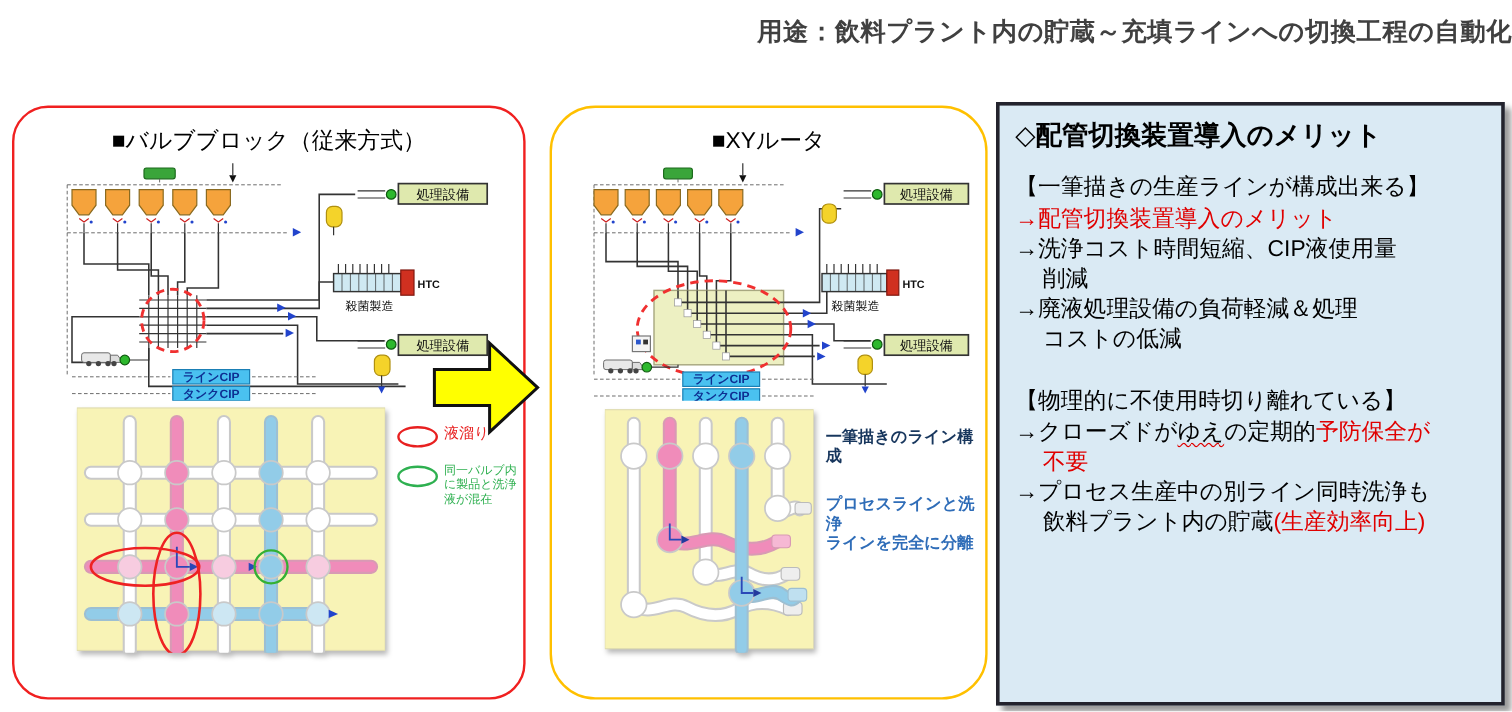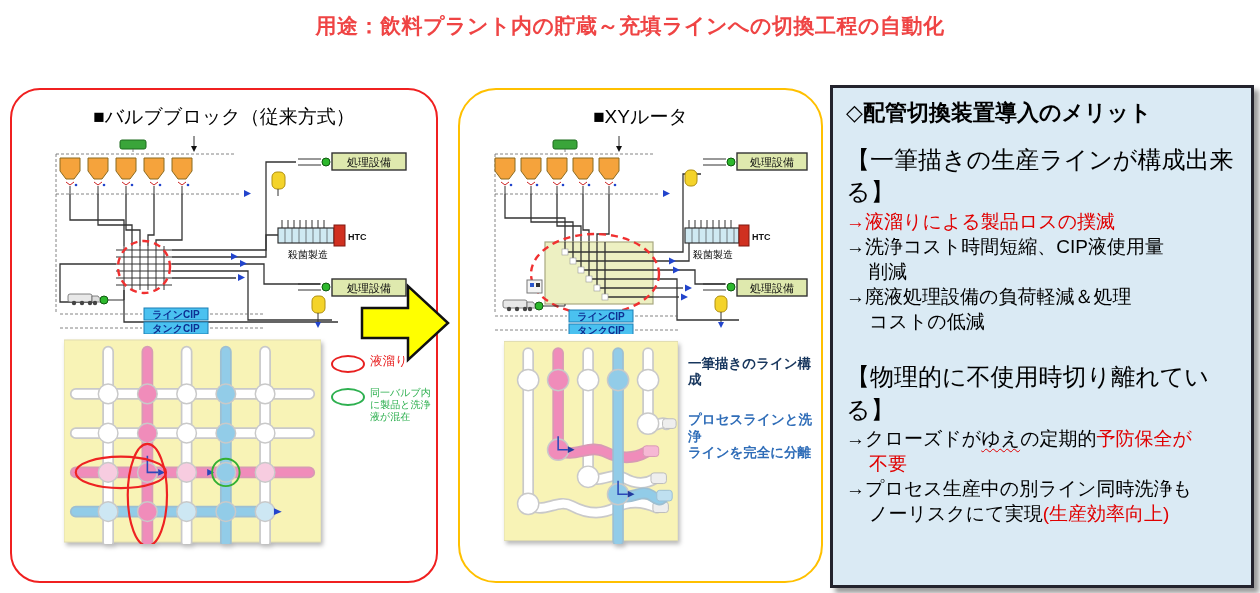--- a/index.html
+++ b/index.html
@@ -1,19 +1,19 @@
 <!DOCTYPE html>
 <html><head>
 <meta charset="utf-8">
 <style>
   html,body{margin:0;padding:0;background:#fff;}
   .stage{position:relative;width:1260px;height:593px;background:#fff;
          font-family:"Liberation Sans","DejaVu Sans",sans-serif;overflow:hidden;}
-  .page-title{position:absolute;top:12px;left:0;right:0;text-align:center;
-              font-size:21px;font-weight:bold;color:#ef4444;letter-spacing:.5px;}
+  .page-title{position:absolute;top:12px;left:0;right:0;text-align:right;
+              font-size:21px;font-weight:bold;color:#404040;letter-spacing:.5px;}
   .panel{position:absolute;box-sizing:border-box;background:#fff;}
   .panel-left{left:10px;top:88px;width:428px;height:495px;border:2.5px solid #f02020;border-radius:30px;}
   .panel-mid{left:458px;top:88px;width:365px;height:495px;border:2.5px solid #ffc000;border-radius:38px;}
   .panel-title{margin-top:14px;text-align:center;font-size:19px;color:#000;}
   .piping{display:block;margin:4px auto 0 auto;}
   .grid-row{display:flex;margin-top:4px;}
   .grid-row-left{padding-left:52px;}
   .grid-row-mid{padding-left:44px;}
   .gridsvg{filter:drop-shadow(2px 3px 2px rgba(0,0,0,.28));}
   .annots{margin-left:10px;padding-top:16px;}
@@ -27,21 +27,21 @@
   .annot-green .annot-text{width:66px;}
   .annot-navy{color:#17365d;font-weight:bold;font-size:13.5px;}
   .annot-blue{color:#2f6db8;font-weight:bold;font-size:13.5px;white-space:pre-line;}
   .annots-mid{padding-top:18px;}
   .annots-mid .annot + .annot{margin-top:24px;}
   .arrow-wrap{position:absolute;left:360px;top:282px;}
   .panel-right{left:830px;top:85px;width:424px;height:503px;background:#daeaf4;
                border:3px solid #23232d;box-shadow:5px 5px 5px rgba(0,0,0,.4);
                padding:10px 13px;}
   .merit-title{font-size:22px;font-weight:bold;color:#000;margin-bottom:16px;}
-  .merit-heading{font-size:24px;color:#000;line-height:1.35;}
+  .merit-heading{font-size:19px;color:#000;line-height:1.35;}
   .merit-heading.gap{margin-top:27px;}
   .merit-item{font-size:19px;color:#000;line-height:1.32;white-space:pre-wrap;
               padding-left:23px;text-indent:-23px;}
   .seg-red{color:#e00000;}
   .seg-normal{color:#000;}
   .seg-squiggle{color:#000;text-decoration:underline;text-decoration-style:wavy;
                 text-decoration-color:#e00000;text-decoration-thickness:1px;text-underline-offset:3px;}
   svg text{font-family:"Liberation Sans","DejaVu Sans",sans-serif;}
   .pl{stroke:#333;stroke-width:1.3;fill:none;}
   .pl-thin{stroke:#333;stroke-width:1;fill:none;}
@@ -331,26 +331,26 @@
 ラインを完全に分離</span>
         </div>
       </div>
     </div>
   </div>
 
   <div class="panel panel-right">
     <div class="merit-title">◇配管切換装置導入のメリット</div>
     <div id="merit-sections">
         <div class="merit-heading">【一筆描きの生産ラインが構成出来る】</div>
-        <div class="merit-item"><span class="seg-red">→液溜りによる製品ロスの撲滅</span></div>
+        <div class="merit-item"><span class="seg-red">→配管切換装置導入のメリット</span></div>
         <div class="merit-item"><span class="seg-normal">→洗浄コスト時間短縮、CIP液使用量
 削減</span></div>
         <div class="merit-item"><span class="seg-normal">→廃液処理設備の負荷軽減＆処理
 コストの低減</span></div>
         <div class="merit-heading gap">【物理的に不使用時切り離れている】</div>
         <div class="merit-item"><span class="seg-normal">→クローズドが</span><span class="seg-squiggle">ゆえ</span><span class="seg-normal">の定期的</span><span class="seg-red">予防保全が
 不要</span></div>
         <div class="merit-item"><span class="seg-normal">→プロセス生産中の別ライン同時洗浄も
-ノーリスクにて実現</span><span class="seg-red">(生産効率向上)</span></div>
+飲料プラント内の貯蔵</span><span class="seg-red">(生産効率向上)</span></div>
       </div>
   </div>
 
 </div>
 
 </body></html>

